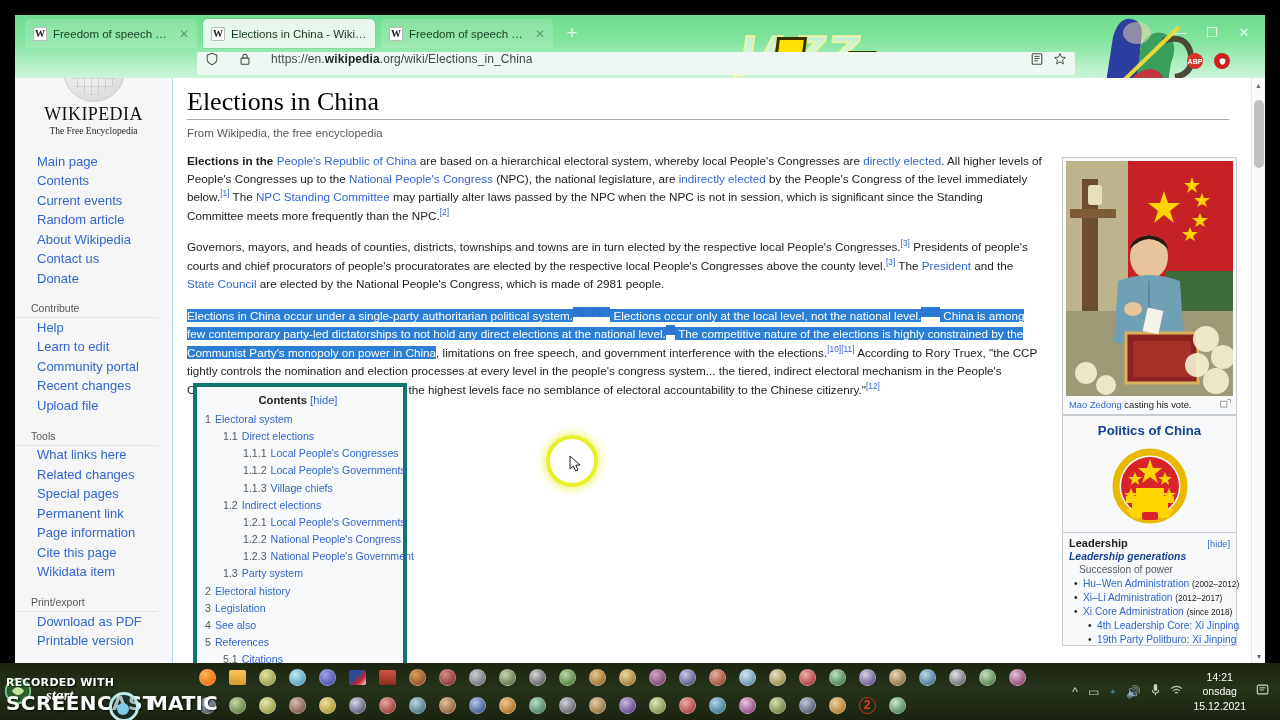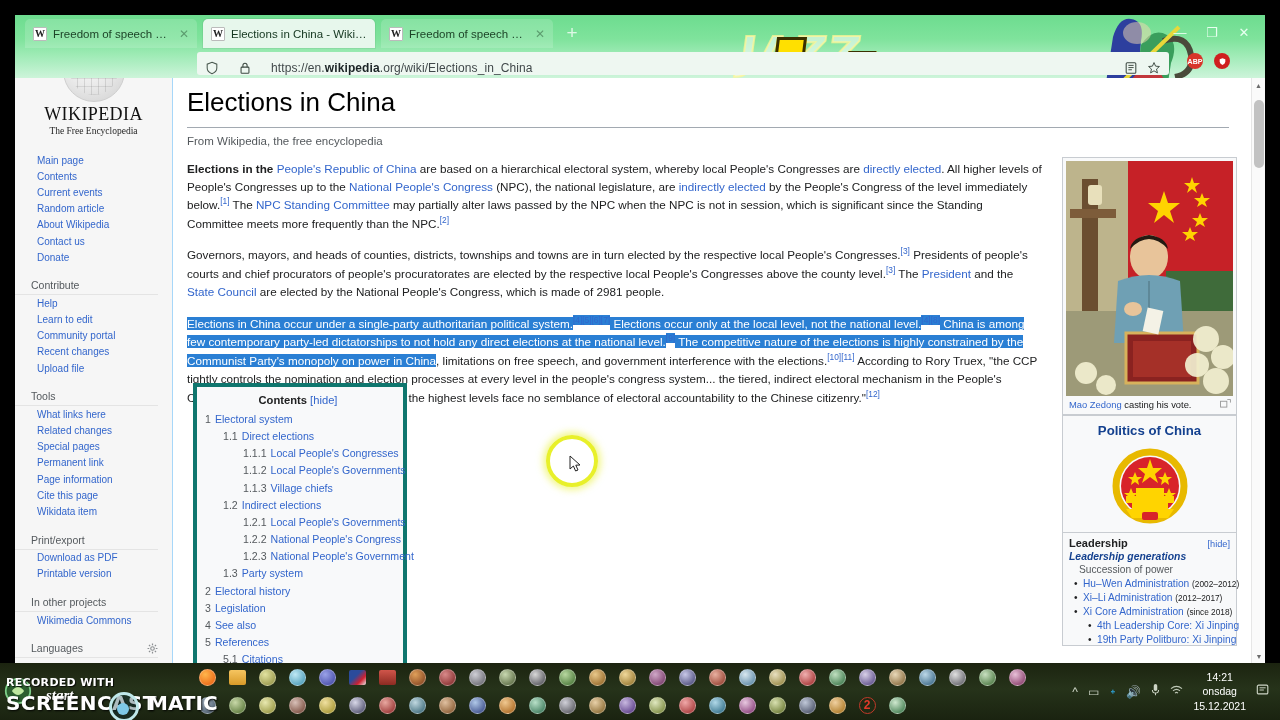--- a/index.html
+++ b/index.html
@@ -70,23 +70,23 @@
   .newtab {
     position: absolute; left: 547px; top: 9px; width: 20px; height: 20px;
     color: rgba(255,255,255,.75); font-size: 19px; line-height: 18px; text-align: center;
   }
 
   
   .wincontrols { position: absolute; right: 6px; top: 6px; display: flex; gap: 2px; }
   .wc { width: 30px; height: 22px; display: flex; align-items: center; justify-content: center;
         color: #e8fff0; font-size: 13px; }
   .urlbox {
-    position: absolute; left: 182px; top: 37px; width: 972px; height: 23px;
+    position: absolute; left: 182px; top: 37px; width: 878px; height: 23px;
     background: #eef7f1; border-radius: 3px;
-    display: flex; align-items: flex-end; gap: 19px; padding: 0 8px;
+    display: flex; align-items: flex-start; gap: 19px; padding: 0 8px;
   }
   .urlbox .u-icon { width: 14px; height: 14px; flex: 0 0 14px; color: #4a5a50; }
   .url-text { font-size: 12px; color: #40484a; letter-spacing: .1px; white-space: nowrap; }
   .url-text b { color: #1c2426; font-weight: 700; }
   .url-actions { margin-left: auto; display: flex; align-items: center; gap: 9px; }
   .ext-icons { position: absolute; left: 1172px; top: 38px; display: flex; gap: 11px; align-items: center; }
   .ext-dot {
     width: 16px; height: 16px; border-radius: 50%;
     display: flex; align-items: center; justify-content: center;
     font-size: 7px; font-weight: bold; color: #fff;
@@ -118,37 +118,37 @@
     letter-spacing: .4px; color: #111; margin-top: 2px;
   }
   .wm-tag { font-family: "Liberation Serif", serif; font-size: 9.5px; color: #252525; margin-top: 1px; }
 
   .side-group { margin-top: 14px; }
   .side-head {
     font-size: 10.5px; color: #54595d; padding: 0 0 3px 16px; margin-top: 14px;
     border-bottom: 1px solid #e4e4e4; margin-right: 14px;
   }
   .side-link {
-    display: block; font-size: 10px; color: #3366cc;
+    display: block; font-size: 13px; color: #3366cc;
     padding: 2.6px 0 2.6px 22px; line-height: 1.1; white-space: nowrap;
   }
   .side-head-row { display: flex; align-items: center; justify-content: space-between;
                    margin-right: 14px; border-bottom: 1px solid #e4e4e4; padding-bottom: 3px; margin-top: 14px; }
   .side-head-row span.lbl { font-size: 10.5px; color: #54595d; padding-left: 16px; }
   .gear { width: 11px; height: 11px; opacity: .65; }
 
   
   .content {
     position: absolute; left: 158px; top: 0; width: 1078px; height: 585px;
     background: #fff; padding: 8px 22px 0 14px;
   }
   h1.article-title {
-    font-family: Liberation Sans, sans-serif; font-weight: normal;
+    font-family: Liberation Serif, serif; font-weight: normal;
     font-size: 26px; color: #000; line-height: 1.25;
-    border-bottom: 1px solid #a2a9b1; padding-bottom: 8px;
+    border-bottom: 1px solid #a2a9b1; padding-bottom: 0;
   }
   .subtitle { font-size: 11.5px; color: #54595d; margin-top: 7px; }
   .para {
     font-size: 11.7px; color: #202122; line-height: 1.58;
     margin-top: 13px; text-align: left; max-width: 855px;
   }
   .para a, a.wl { color: #3366cc; text-decoration: none; }
   .para b { font-weight: bold; color: #202122; }
   sup.ref { font-size: 8.4px; color: #3366cc; vertical-align: super; line-height: 0; }
   .sel { background: #2a7fd4; color: #fff; }

